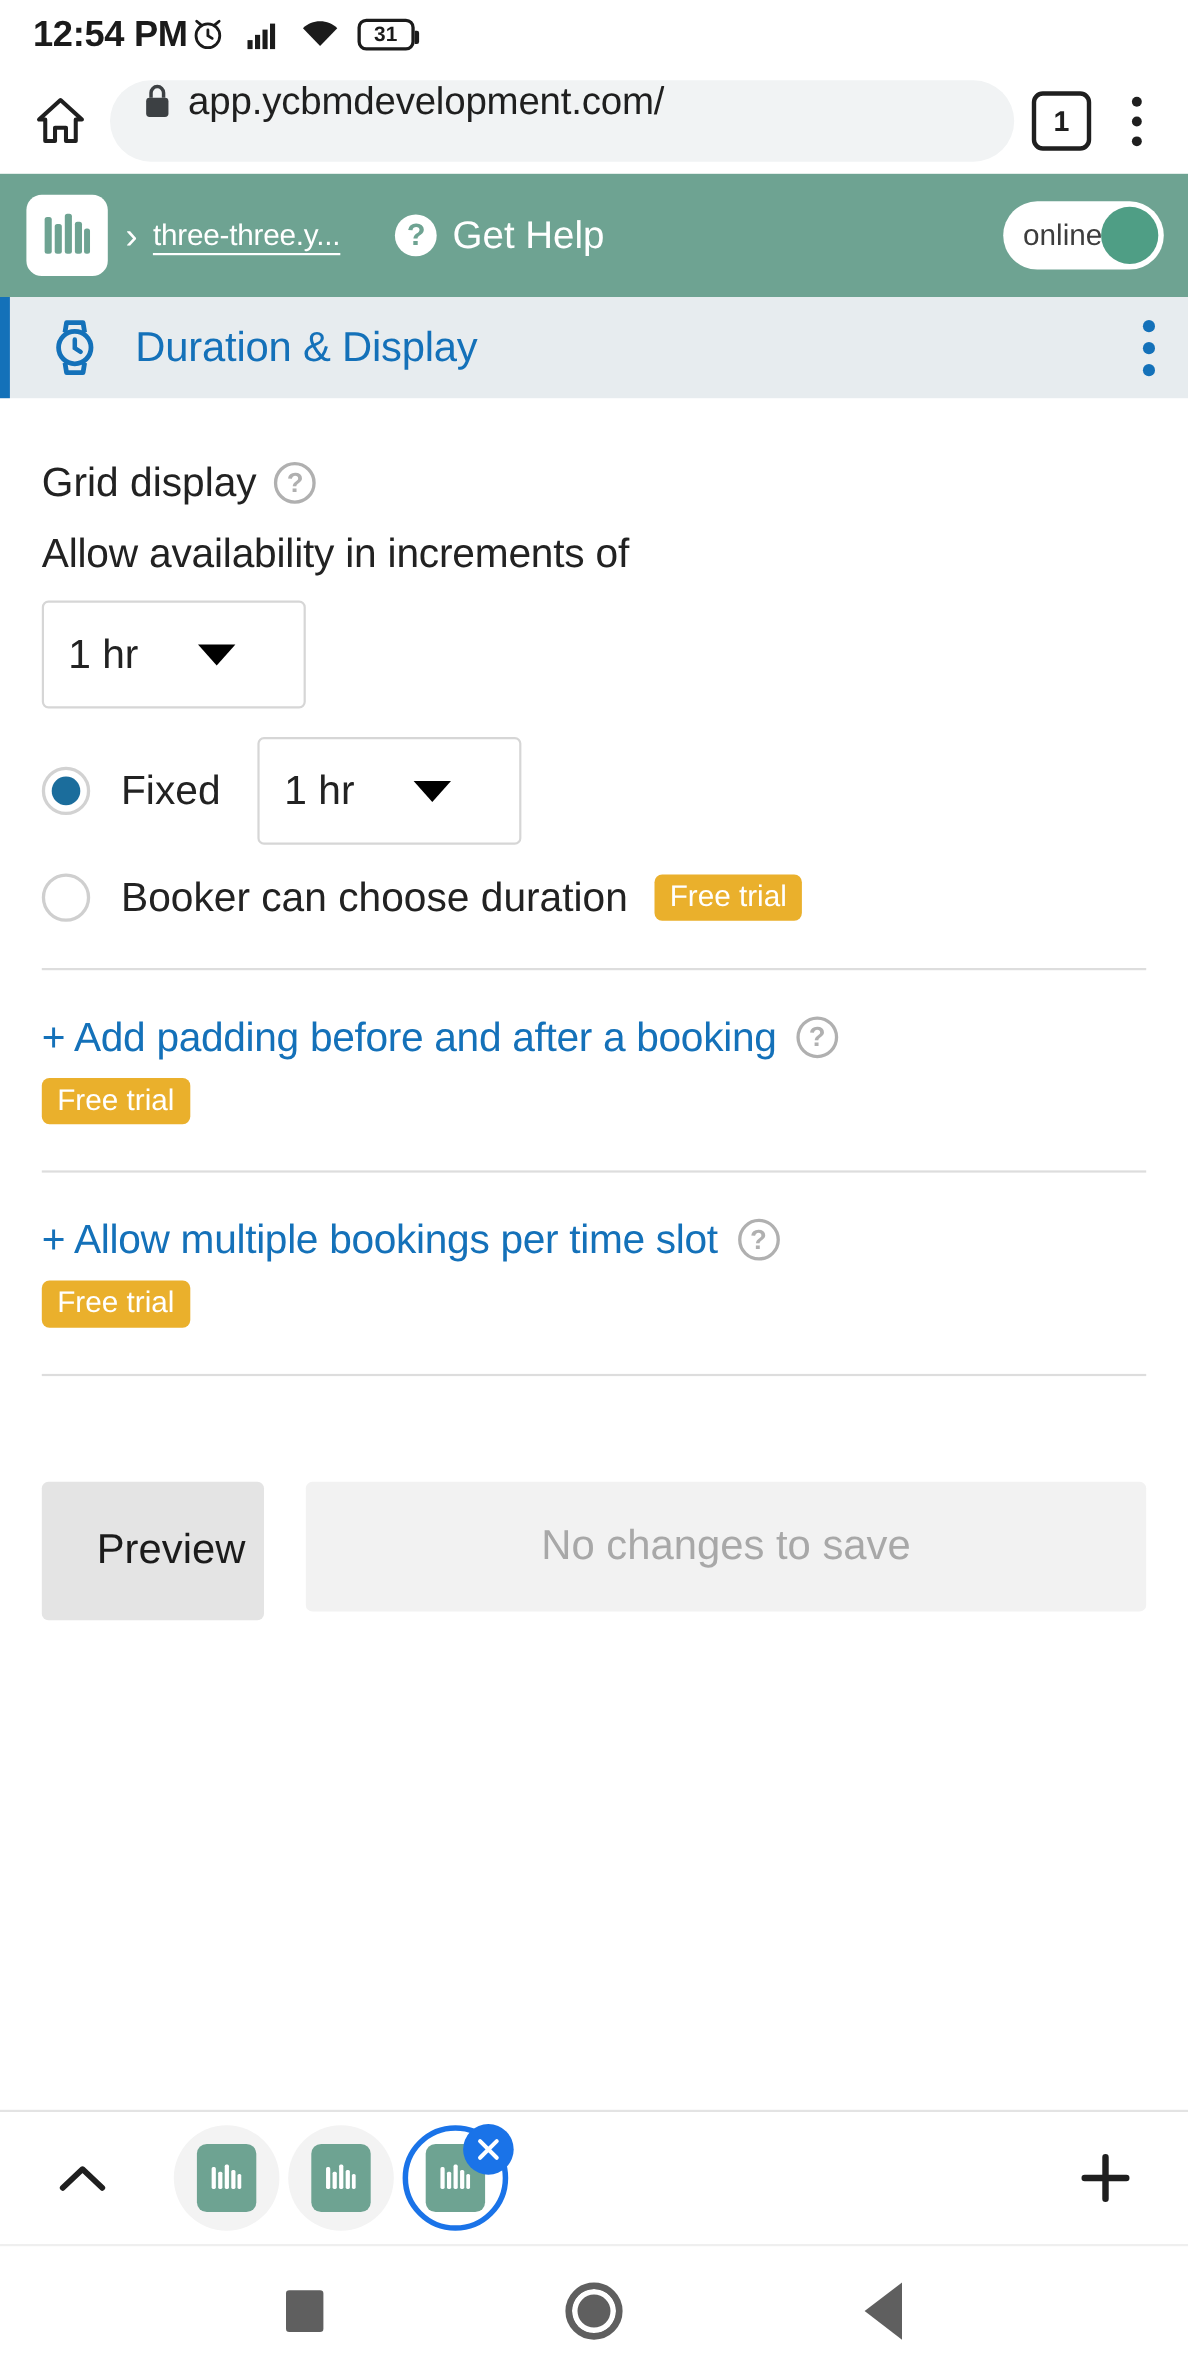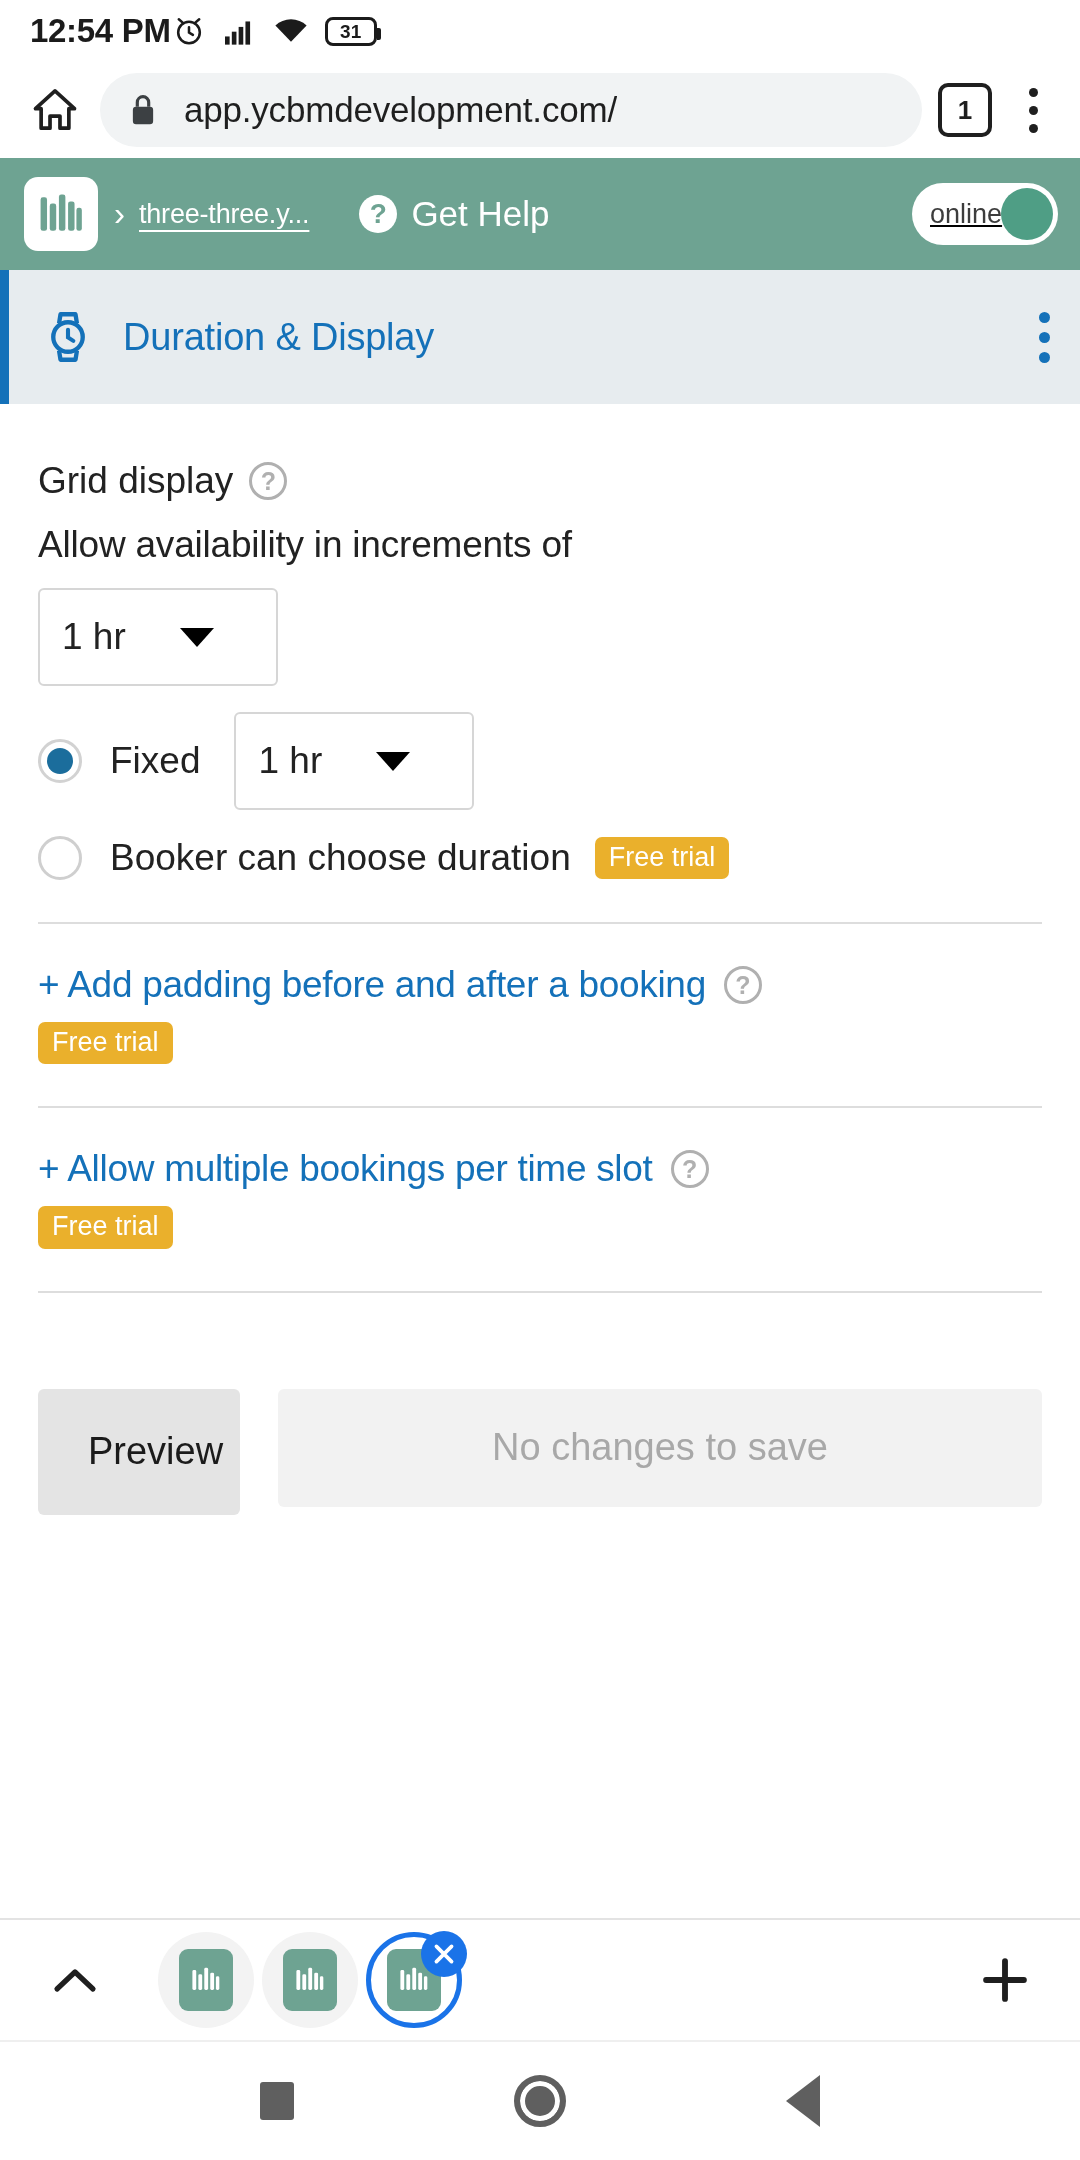--- a/index.html
+++ b/index.html
@@ -34,21 +34,21 @@
   
   .omnibox-row {
     height:96px; width:100%;
     display:flex; align-items:center;
     padding:0 20px 0 18px; gap:0;
     background:#ffffff;
   }
   .home-btn { width:74px; height:74px; display:flex; align-items:center; justify-content:center; flex:none; }
   .urlpill {
     flex:1; height:74px; background:#f1f3f4; border-radius:38px;
-    display:flex; align-items:center; padding:0 26px; gap:24px;
+    display:flex; align-items:flex-start; padding:0 26px; gap:11px;
     margin:0 16px 0 8px; overflow:hidden;
   }
   .url-text {
     font-size:35px; color:#1f1f1f; white-space:nowrap; overflow:hidden;
     letter-spacing:-0.2px;
   }
   .tabcount {
     width:54px; height:54px; border:4px solid #1f1f1f; border-radius:10px;
     display:flex; align-items:center; justify-content:center; flex:none;
     margin-right:14px;
@@ -76,31 +76,31 @@
   .help-wrap { display:flex; align-items:center; gap:14px; margin-left:50px; }
   .q-icon {
     width:38px; height:38px; border-radius:50%; background:#ffffff;
     display:flex; align-items:center; justify-content:center; flex:none;
   }
   .q-icon span { color:#6ea392; font-size:28px; font-weight:700; line-height:1; }
   .help-text { color:#ffffff; font-size:35px; white-space:nowrap; }
   .toggle {
     margin-left:auto; width:146px; height:62px; background:#ffffff;
     border-radius:31px; display:flex; align-items:center; position:relative;
-    padding-left:18px; flex:none;text-decoration:underline;
+    padding-left:18px; flex:none;
   }
   .toggle .lbl { font-size:27px; color:#3d3d3d; }
   .toggle .knob {
     position:absolute; right:5px; top:5px; width:52px; height:52px;
     border-radius:50%; background:#4f9e85;
   }
 
   
   .sectionbar {
-    height:134px; width:100%; background:#e7ecef;
+    height:92px; width:100%; background:#e7ecef;
     display:flex; align-items:center; padding:0 30px 0 0;
     border-left:9px solid #1471b9; position:relative;
   }
   .watch-ic { margin:0 26px 0 30px; flex:none; }
   .section-title { color:#1471b9; font-size:38px; letter-spacing:-0.2px; }
   .sec-kebab { margin-left:auto; display:flex; flex-direction:column; gap:9px; align-items:center; }
   .sec-kebab i { width:11px; height:11px; border-radius:50%; background:#1471b9; display:block; }
 
   
   .content { padding:0 38px; background:#ffffff; }

